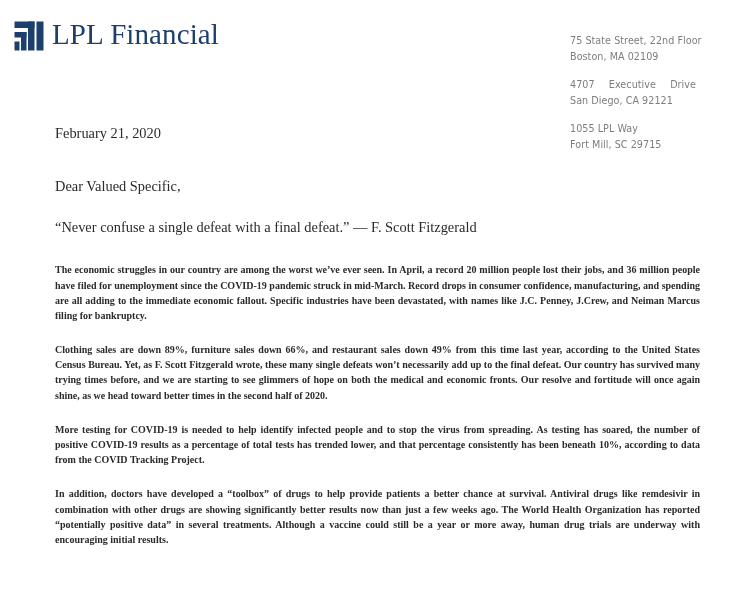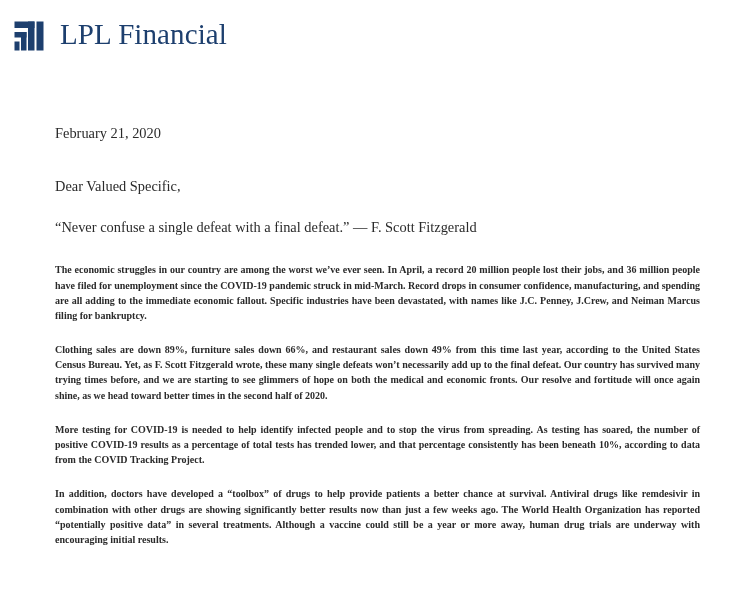--- a/index.html
+++ b/index.html
@@ -23,21 +23,21 @@
     width: 740px;
     height: 175px;
   }
 
   .brand {
     position: absolute;
     left: 14px;
     top: 20px;
     display: flex;
     align-items: center;
-    gap: 16px;
+    gap: 8px;
   }
 
   .brand-mark {
     width: 30px;
     height: 30px;
     display: block;
     flex: 0 0 auto;
   }
 
   .brand-name {
@@ -122,20 +122,38 @@
       <rect x="14" y="0.5" width="6.5" height="29" fill="#1d3f6e"></rect>
 
       <rect x="7" y="11" width="5.5" height="18.5" fill="#1d3f6e"></rect>
       <rect x="0.5" y="11" width="12" height="5.5" fill="#1d3f6e"></rect>
 
       <rect x="0.5" y="20.5" width="5" height="9" fill="#1d3f6e"></rect>
     </svg>
     <div class="brand-name">LPL Financial</div>
   </div>
 
+  <div class="addresses">
+
+    <div class="addr-block">
+      <span class="addr-line">75 State Street, 22nd Floor</span>
+      <span class="addr-line">Boston, MA 02109</span>
+    </div>
+
+    <div class="addr-block">
+      <span class="addr-line justified">4707 Executive Drive</span>
+      <span class="addr-line">San Diego, CA 92121</span>
+    </div>
+
+    <div class="addr-block">
+      <span class="addr-line">1055 LPL Way</span>
+      <span class="addr-line">Fort Mill, SC 29715</span>
+    </div>
+
+  </div>
 </div>
 
 <div class="letter-body">
 
   <p class="date-line">February 21, 2020</p>
 
   <p class="salutation">Dear Valued Specific,</p>
 
   <p class="epigraph">“Never confuse a single defeat with a final defeat.” — F. Scott Fitzgerald</p>
 

